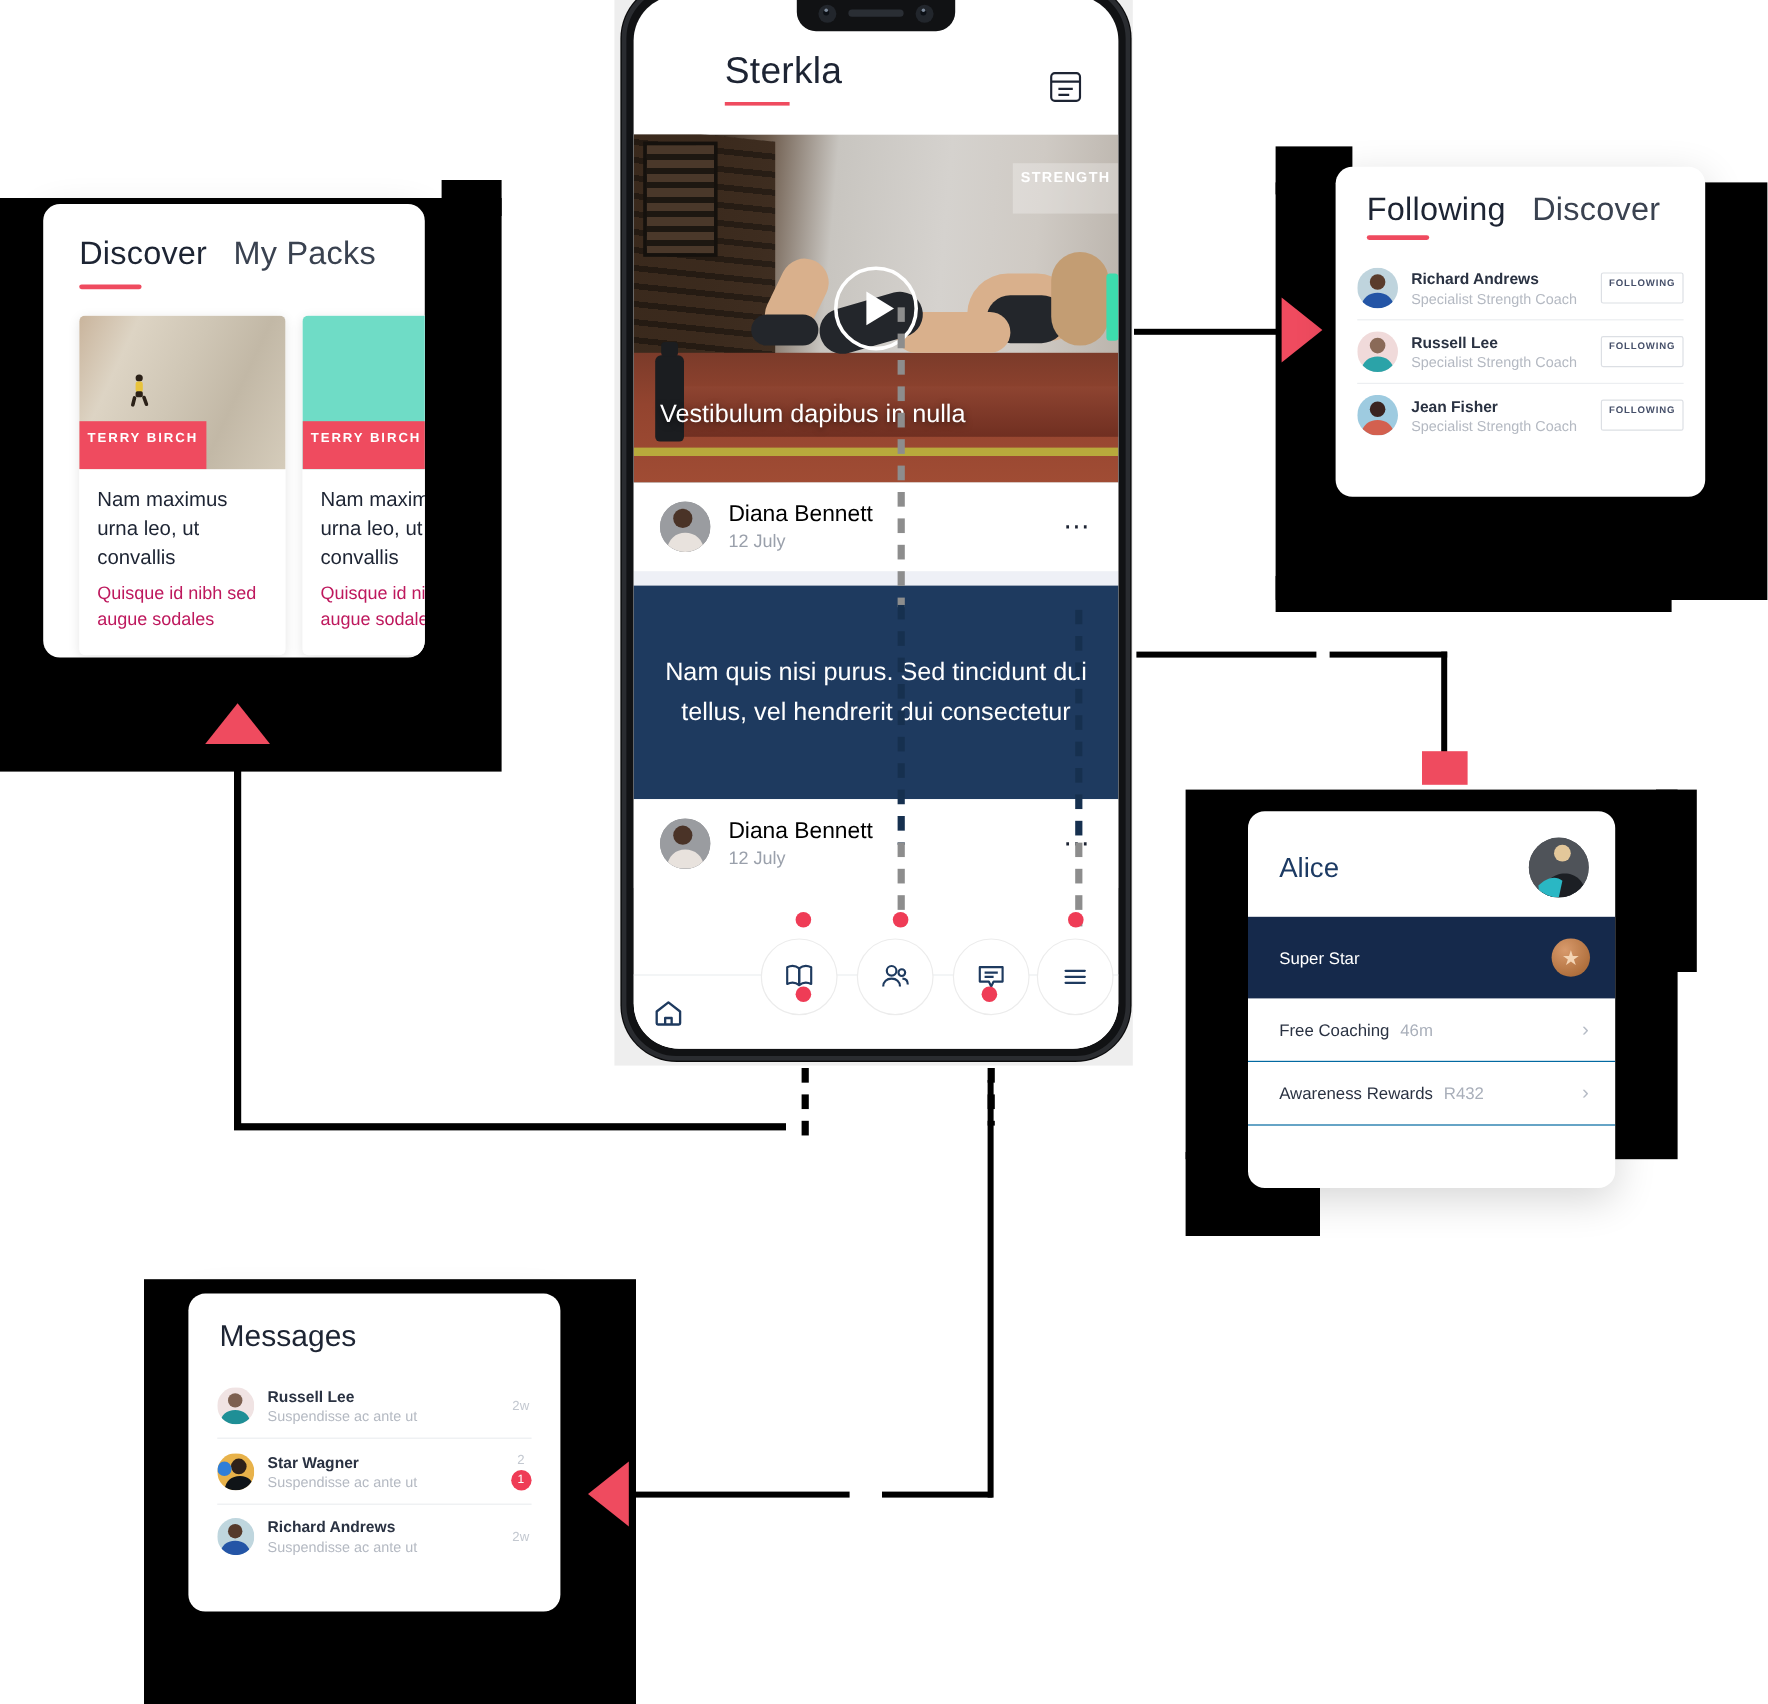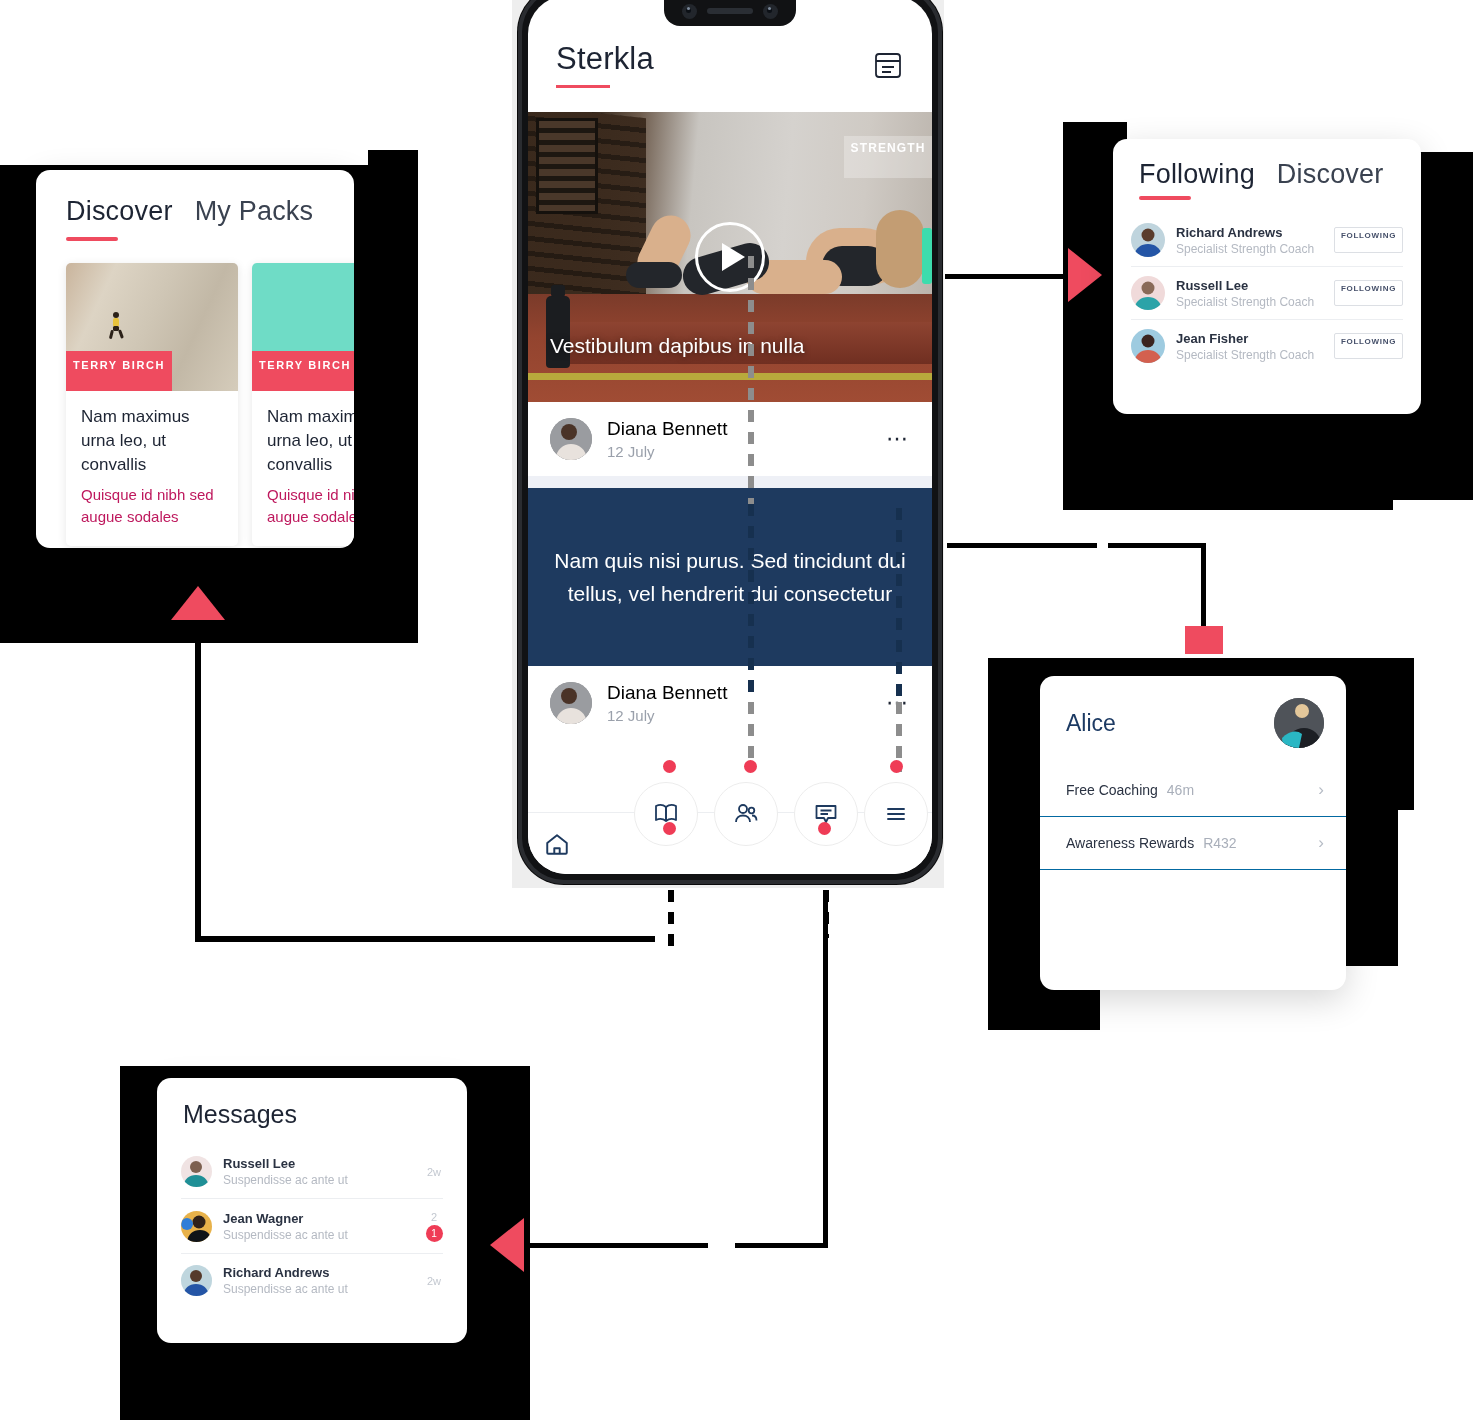--- a/index.html
+++ b/index.html
@@ -168,21 +168,21 @@
     z-index: 6;
   }
   .cam { width: 15px; height: 15px; border-radius: 50%; background: #22262c; position: relative; }
   .cam::after { content:""; position:absolute; left:4px; top:4px; width:5px; height:5px; border-radius:50%; background:#0c1016; }
   .cam::before { content:""; position:absolute; left:5px; top:3px; width:3px; height:3px; border-radius:50%; background:#7d8a9b; z-index:2;}
   .speaker { width: 46px; height: 6px; border-radius: 3px; background: #2a2e34; }
 
   .app-header { padding: 45px 28px 0 28px; }
   .app-title { font-size: 31px; color: #1d2433; letter-spacing: .2px; }
   .app-title-ul { width: 54px; height: 3px; background: #ef4b5f; margin-top: 8px; }
-  .hdr-row { display: flex; align-items: center; justify-content: space-between; }
+  .hdr-row { display: flex; align-items: flex-end; justify-content: space-between; margin-left: 48px; }
   .note-icon { width: 32px; height: 32px; position: relative; }
 
   .hero { position: relative; height: 290px; margin-top: 24px; overflow: hidden; }
   .hero-bg {
     position: absolute; inset: 0;
     background:
       linear-gradient(180deg, rgba(0,0,0,0) 62%, rgba(0,0,0,0.30) 100%),
       linear-gradient(95deg, #2b2118 0%, #3a2c20 16%, #6c5a4b 26%, #c8c5c0 40%, #d5d2ce 62%, #cfcac4 80%, #b9b2aa 100%);
   }
   .hero-wall {
@@ -423,20 +423,24 @@
       <div class="alice-name">Alice</div>
       <div class="alice-av">
         <svg viewBox="0 0 50 50" width="50" height="50">
             <rect width="50" height="50" fill="#4f5359"></rect>
             <circle cx="28" cy="13" r="7" fill="#e3c79a"></circle>
             <path d="M10 50c2-14 11-20 20-20s17 6 18 20z" fill="#1c1f24"></path>
             <path d="M8 40c6-6 14-9 20-4l-3 14H9z" fill="#2ab7c4"></path>
           </svg>
       </div>
     </div>
+    <div class="alice-row-hl">
+      <div class="lbl">Super Star</div>
+      <div class="badge-medal">★</div>
+    </div>
     <div class="alice-row">
       <div style="display:flex;align-items:baseline;">
         <span class="lbl">Free Coaching</span>
         <span class="val">46m</span>
       </div>
       <div class="chev">›</div>
     </div>
     <div class="alice-row">
       <div style="display:flex;align-items:baseline;">
         <span class="lbl">Awareness Rewards</span>
@@ -470,21 +474,21 @@
       <div class="msg">
         <div class="msg-av">
           <svg viewBox="0 0 31 31" width="31" height="31">
               <rect width="31" height="31" fill="#e8b24a"></rect>
               <circle cx="18" cy="11" r="6.5" fill="#2f2119"></circle>
               <path d="M6 31c1-8 6-12 13-12s11 4 12 12z" fill="#101418"></path>
               <circle cx="6" cy="13" r="6" fill="#2f7ed8"></circle>
             </svg>
         </div>
         <div class="msg-txt">
-          <div class="msg-name">Jean Wagner</div>
+          <div class="msg-name">Star Wagner</div>
           <div class="msg-prev">Suspendisse ac ante ut</div>
         </div>
         <div class="msg-right">
           <div class="msg-time">2</div>
           <div class="msg-badge">1</div>
         </div>
       </div>
 
       <div class="msg">
         <div class="msg-av">

